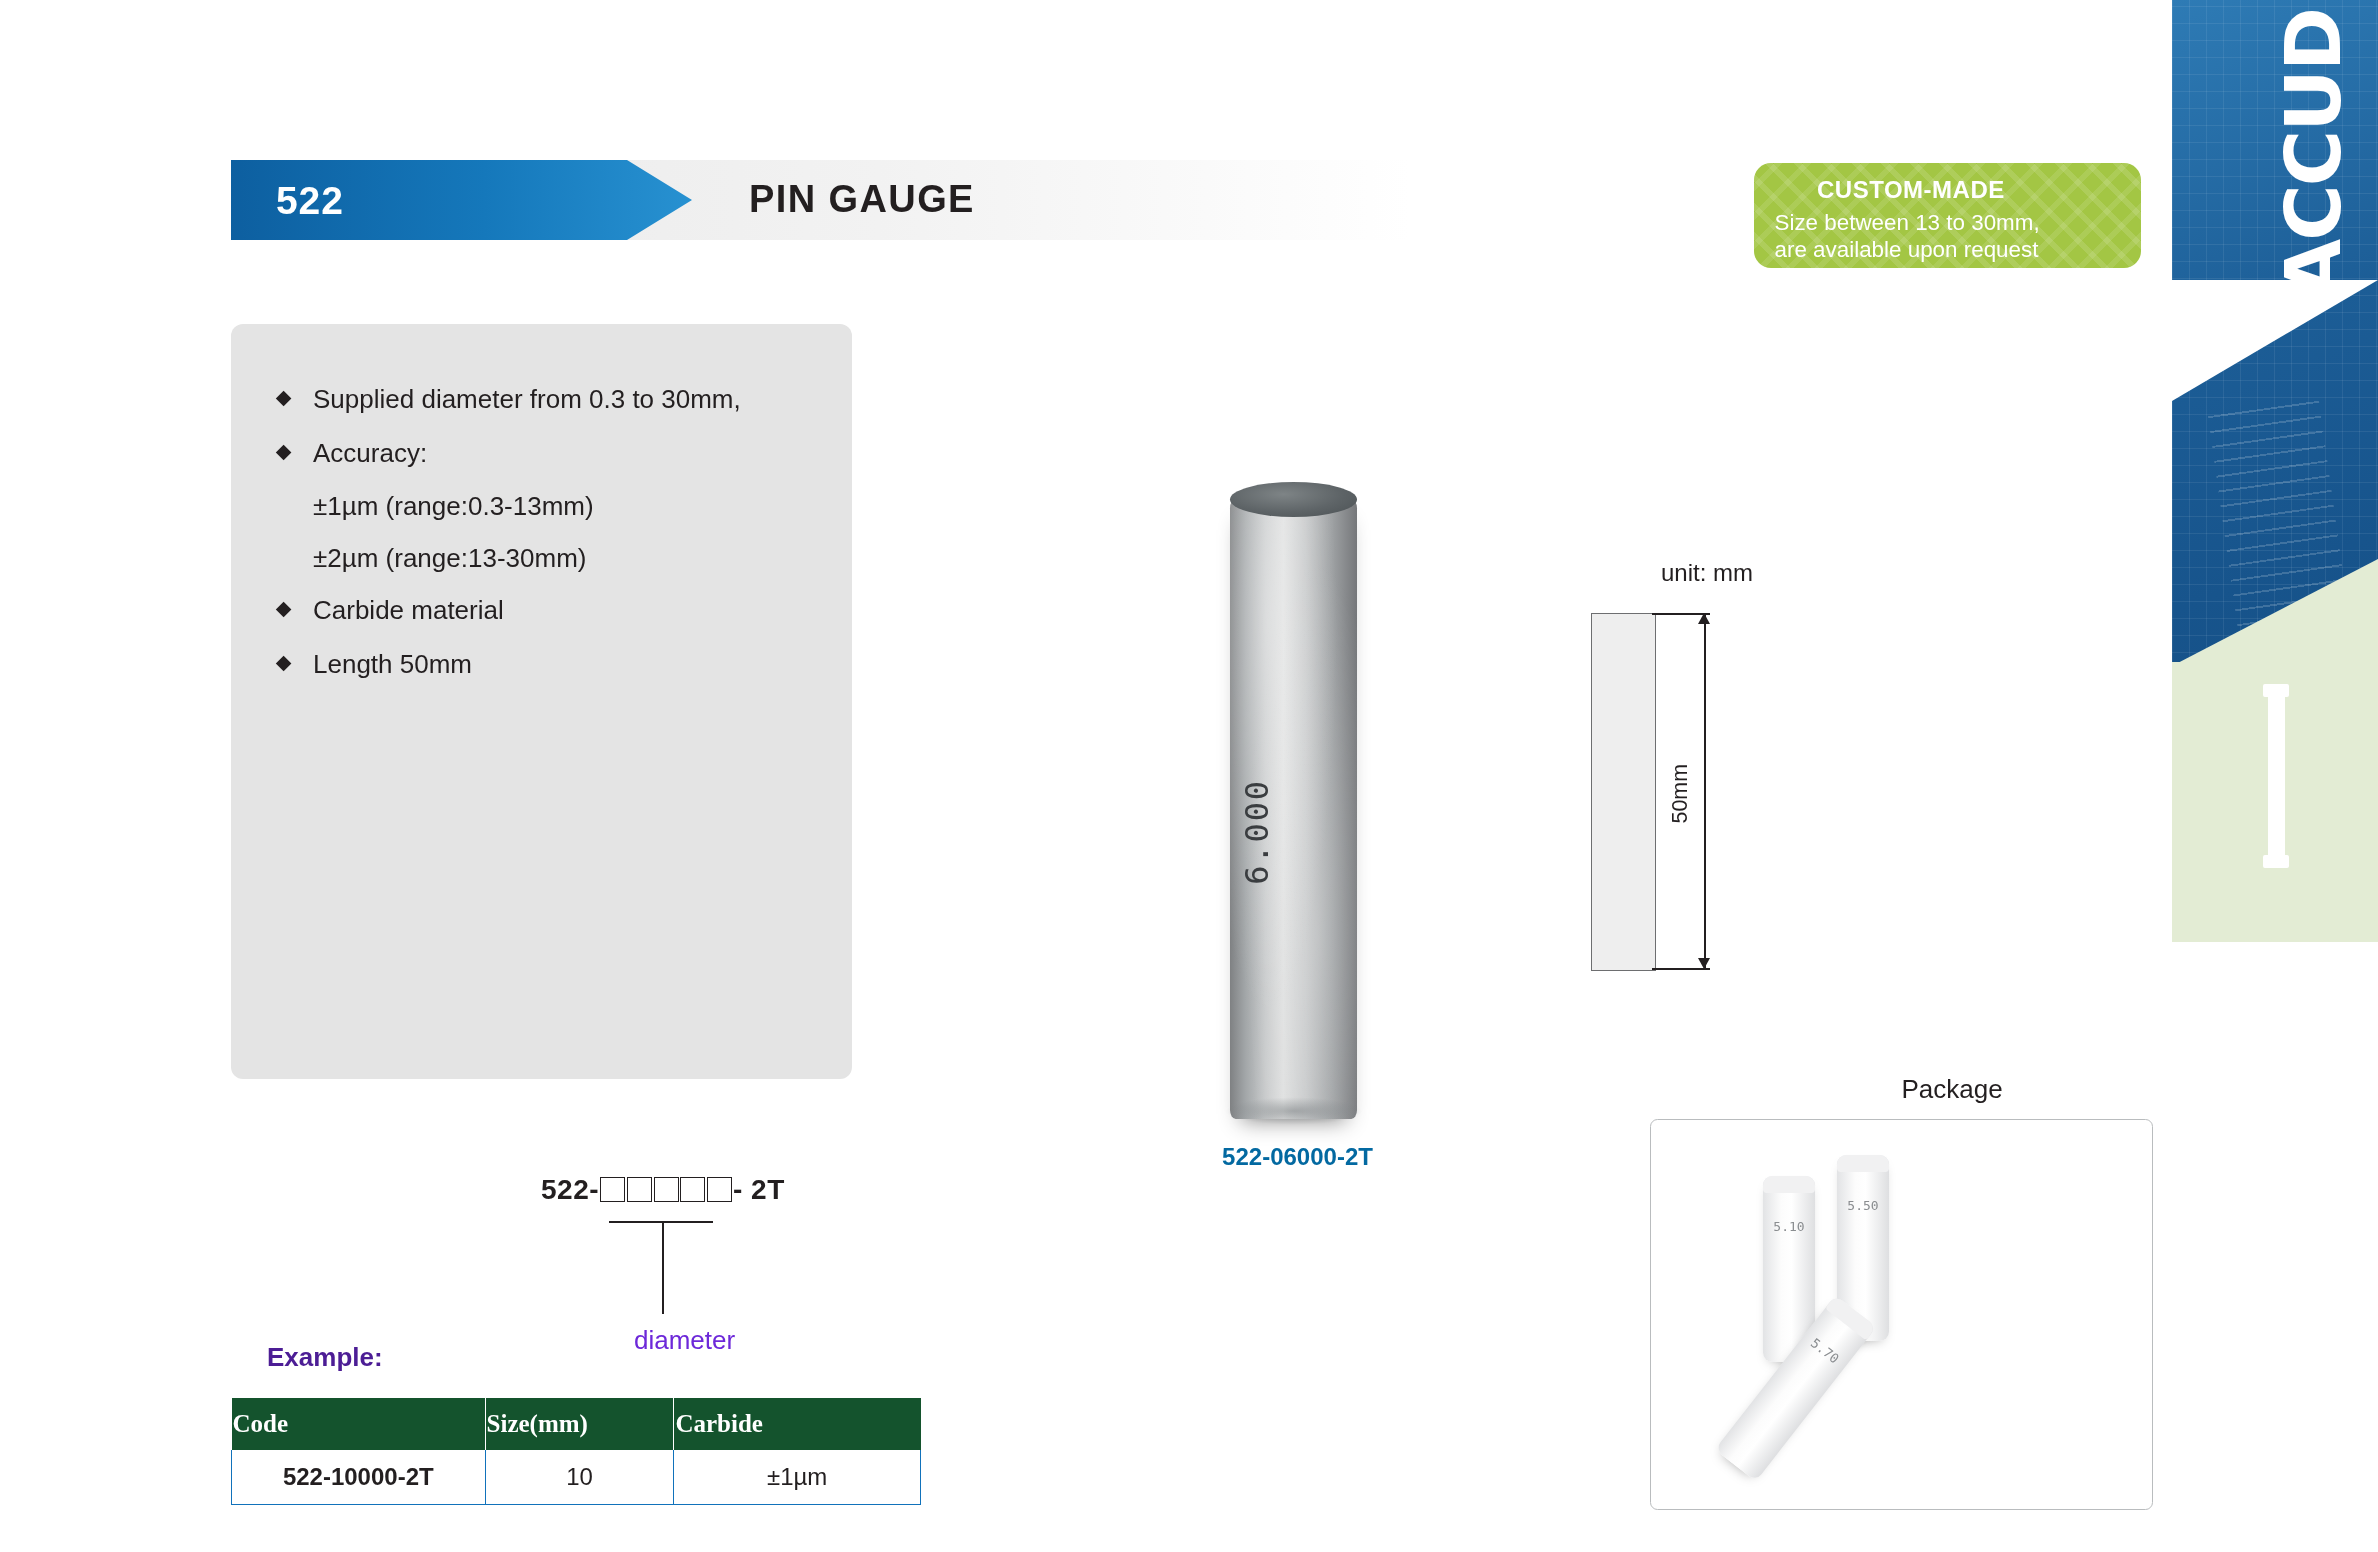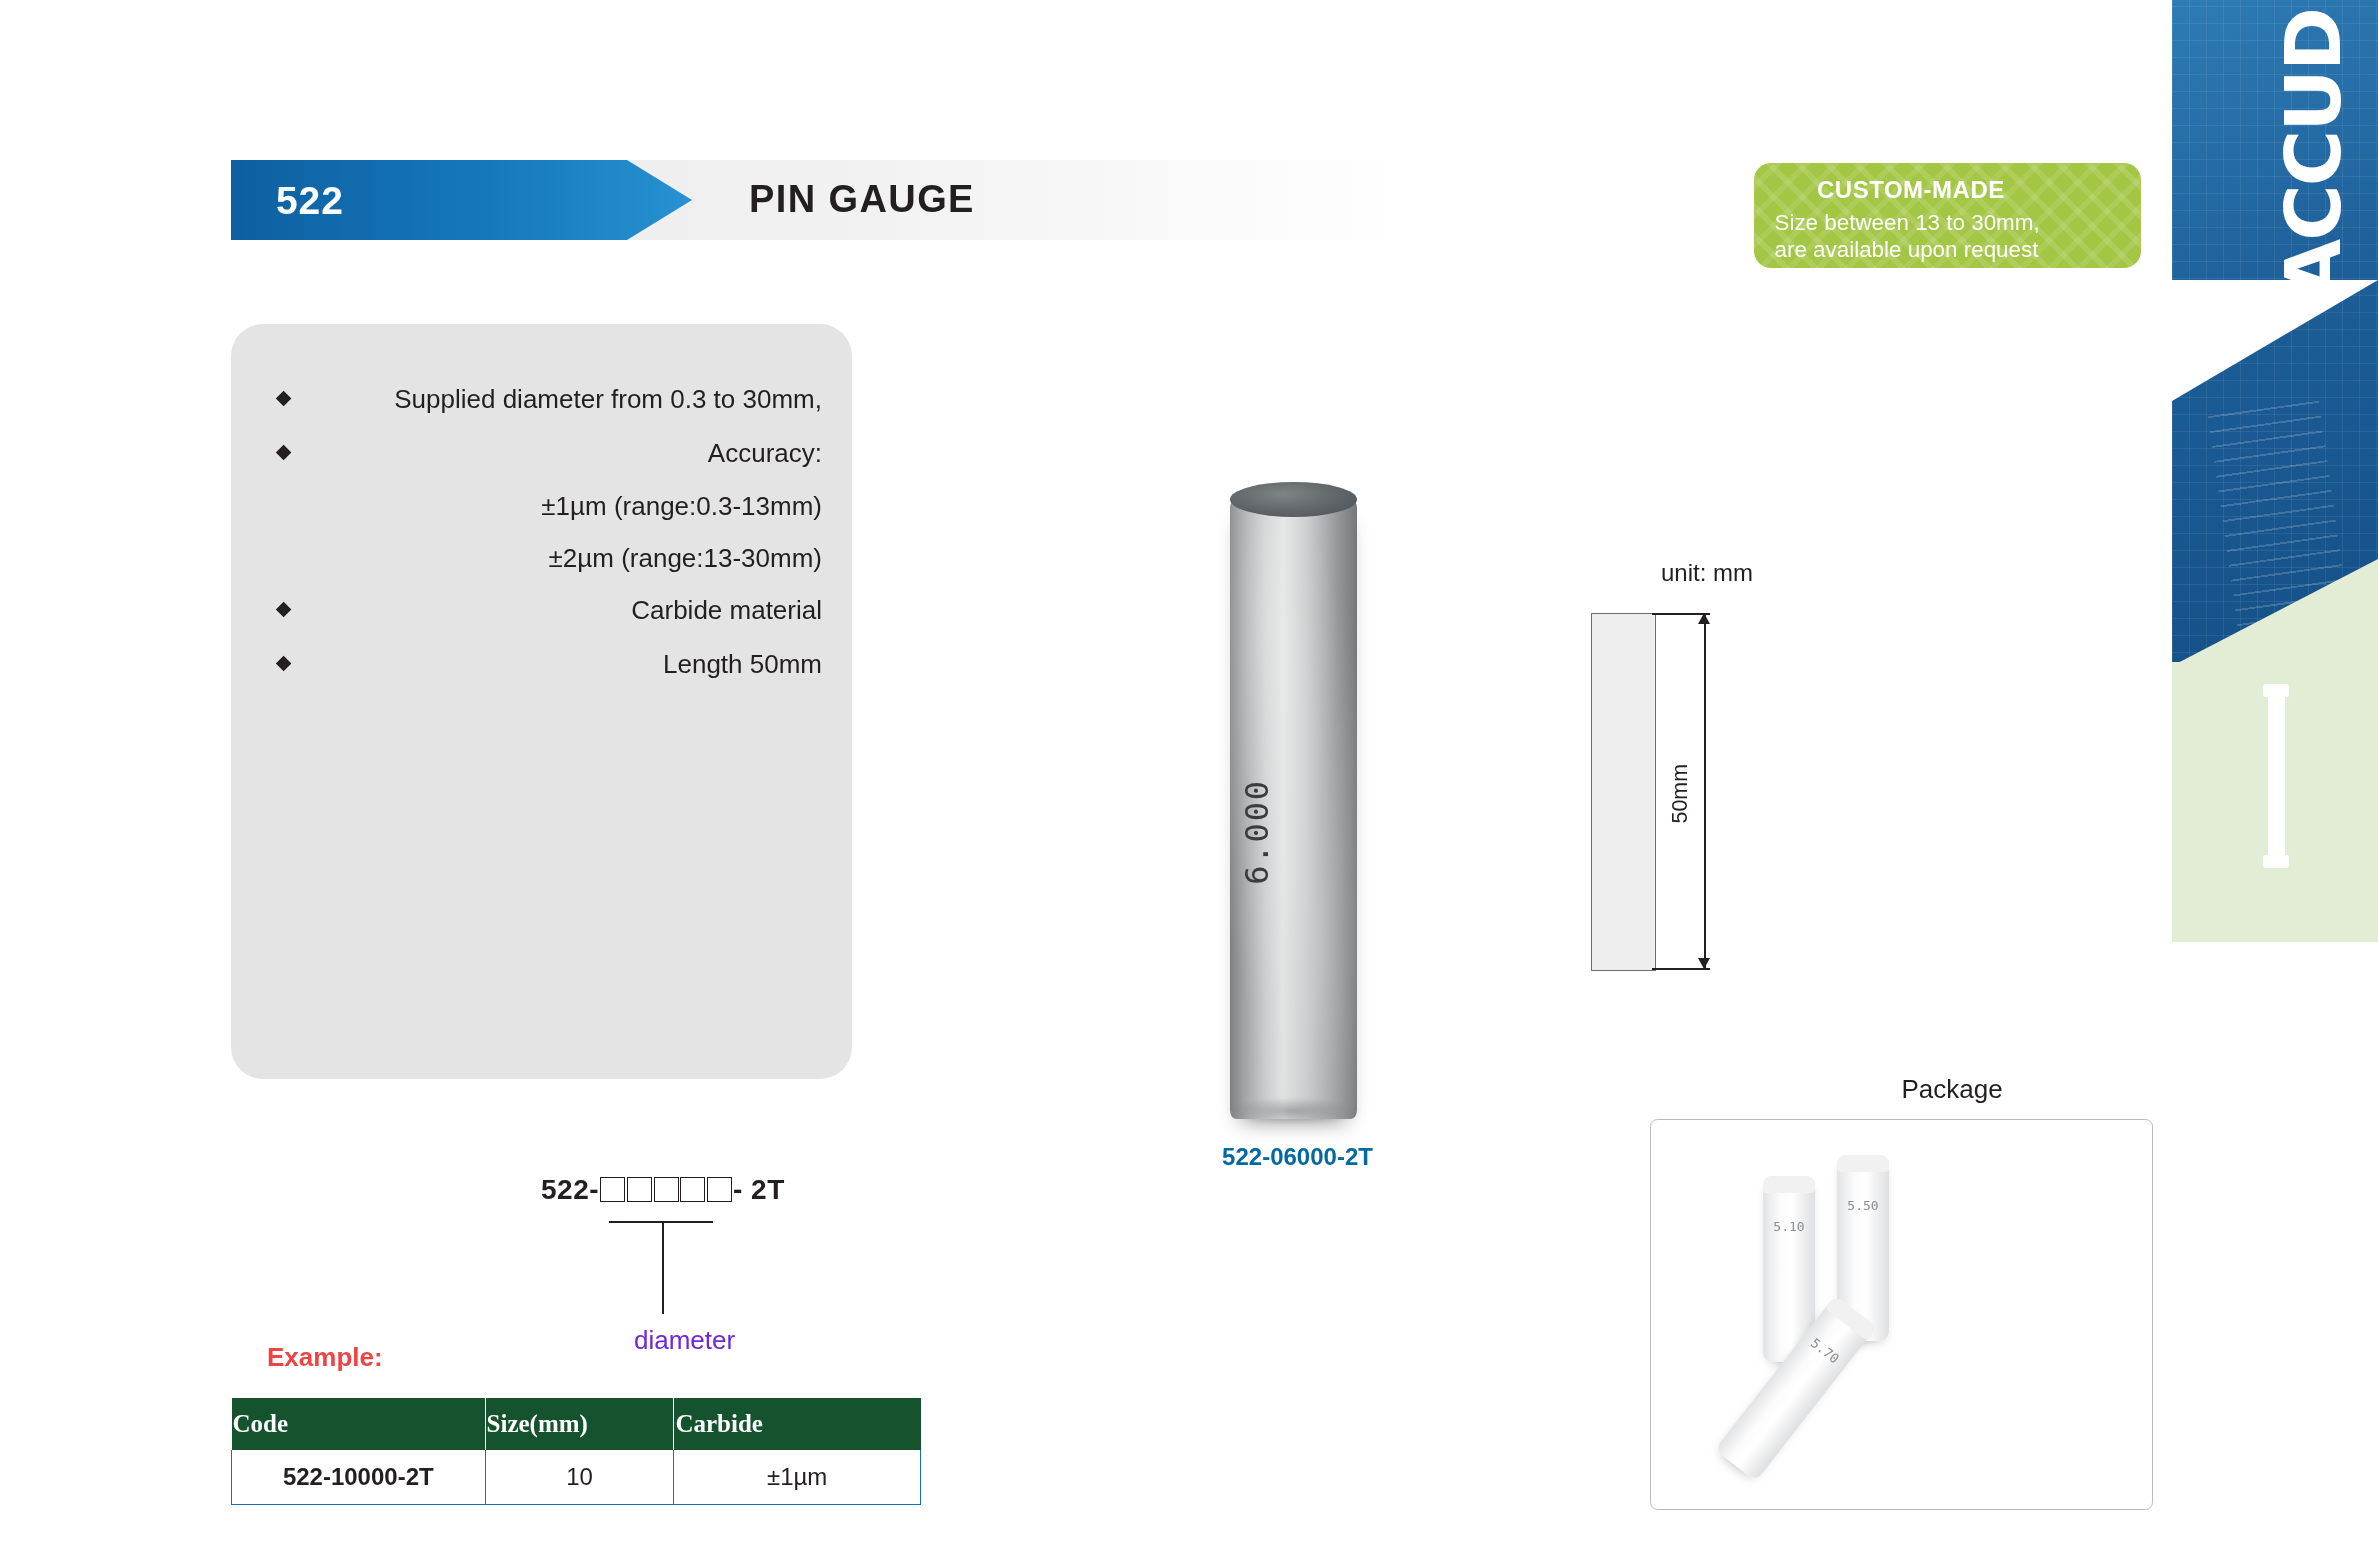--- a/index.html
+++ b/index.html
@@ -204,22 +204,21 @@
   }
 
   
   .spec-panel {
     position: absolute;
     left: 231px;
     top: 324px;
     width: 621px;
     height: 755px;
     background: #e4e4e4;
-    border-radius: 32px;
-    text-align: right;
+    border-radius: 12px;
   }
   .spec-list {
     position: absolute;
     left: 41px;
     top: 58px;
     width: 550px;
   }
   .spec-item {
     position: relative;
     padding-left: 41px;
@@ -467,21 +466,21 @@
     transform-origin: 50% 0%;
   }
 
   
   .example-label {
     position: absolute;
     left: 267px;
     top: 1342px;
     font-size: 26px;
     font-weight: bold;
-    color: #ef4444;
+    color: #4c1d95;
   }
   .example-table {
     position: absolute;
     left: 231px;
     top: 1398px;
     width: 690px;
     border-collapse: collapse;
     font-size: 24px;
   }
   .example-table th {

